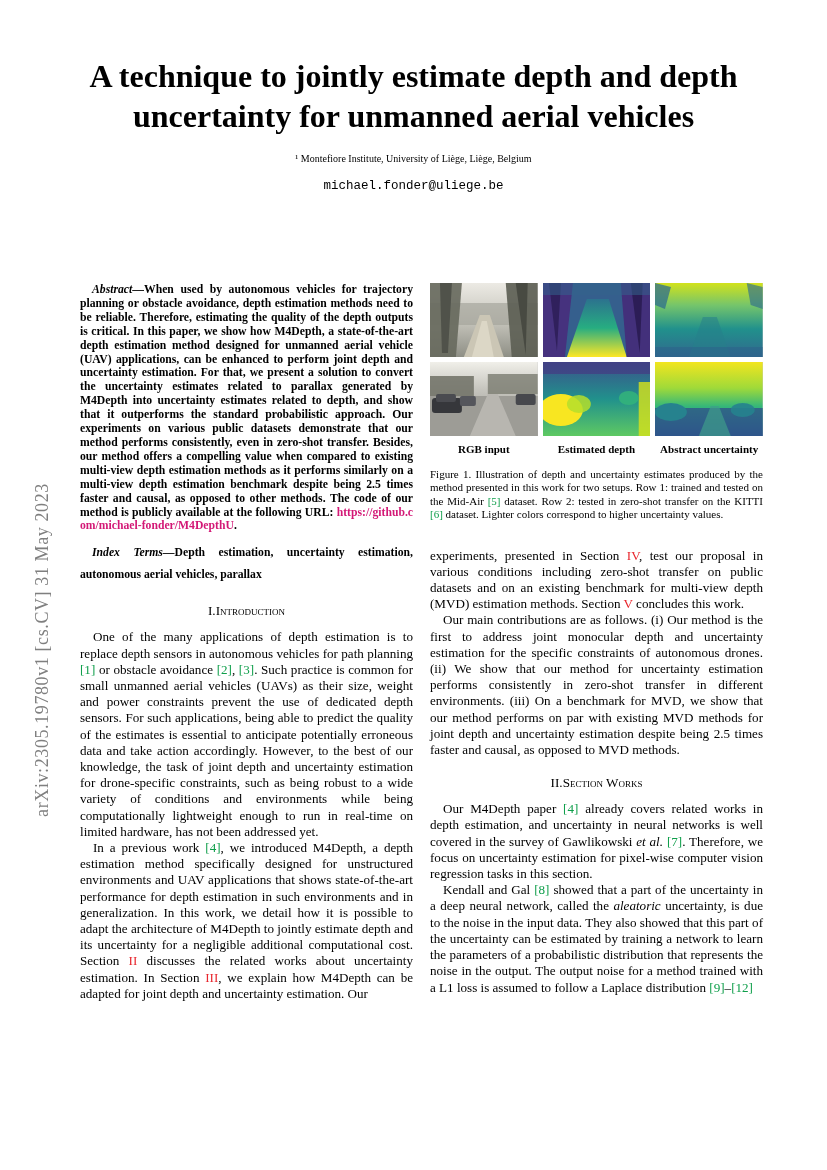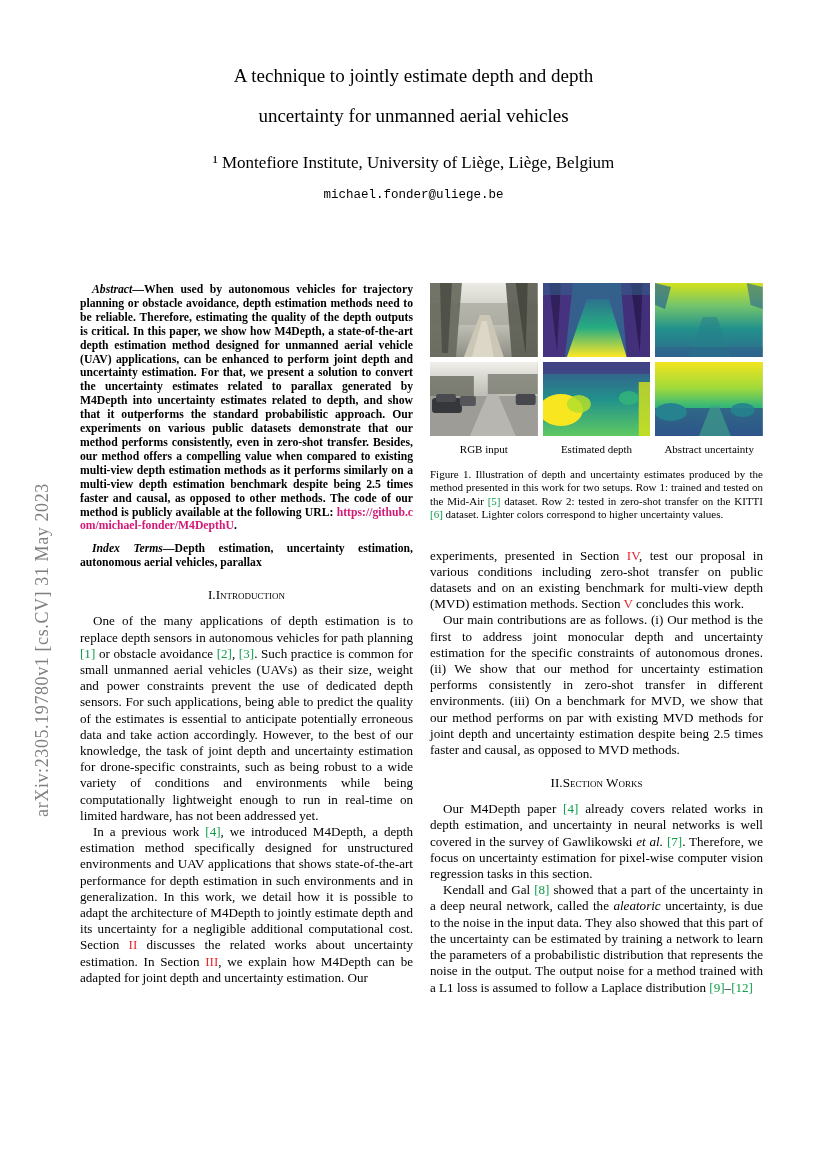--- a/index.html
+++ b/index.html
@@ -17,44 +17,44 @@
     position: absolute;
     left: 42px; top: 650px;
     transform: translate(-50%, -50%) rotate(-90deg);
     transform-origin: center;
     white-space: nowrap;
     font-size: 18px;
     letter-spacing: 0.6px;
     color: var(--watermark-gray, #7f7f7f);
   }
   .header { position: absolute; top: 56px; left: 0; width: 100%; text-align: center; }
-  .title { font-size: 19px; line-height: 40px; font-weight: 400; }
+  .title { font-size: 32px; line-height: 40px; font-weight: 700; }
   .authors { margin-top: 24px; font-size: 14.5px; }
-  .affiliation { margin-top: 17px; font-size: 17px; }
+  .affiliation { margin-top: 17px; font-size: 10px; }
   .email { margin-top: 15px; font-size: 12.5px; font-family: "Liberation Mono", "DejaVu Sans Mono", monospace; }
   .columns { position: absolute; top: 283px; left: 80px; width: 683px; display: flex; gap: 17px; }
   .col { width: 333px; }
   p { margin: 0; text-align: justify; }
   .body-text { font-size: 13.1px; line-height: 16.2px; }
   .abstract { font-size: 11.7px; line-height: 13.9px; font-weight: bold; text-indent: 12px; }
-  .index-terms { margin-top: 9px; font-size: 11.7px; line-height: 14px; font-weight: bold; text-indent: 12px; }
+  .index-terms { margin-top: 9px; font-size: 11.7px; line-height: 22px; font-weight: bold; text-indent: 12px; }
   .section-heading { text-align: center; font-size: 13.2px; font-weight: 400; margin: 17px 0 10px 0; }
   .section-heading .sc { font-variant: small-caps; margin-left: 0; }
   .indent { text-indent: 13px; }
   .seg-bi { font-style: italic; }
   .seg-i { font-style: italic; }
   .seg-cite { color: var(--cite-green, #0e9e4a); }
   .seg-ref { color: var(--link-red, #e8262d); }
   .seg-url { color: var(--url-magenta, #d31876); word-break: break-all; }
   .figure { margin-bottom: 26px; }
   .fig-grid { display: grid; grid-template-columns: repeat(3, 1fr); gap: 5px; }
   .fig-grid.second-row { margin-top: 5px; }
   .fig-cell { height: 74px; background: #ccc; overflow: hidden; }
   .fig-cell svg { display: block; width: 100%; height: 100%; }
-  .fig-labels { display: grid; grid-template-columns: repeat(3, 1fr); gap: 5px; margin-top: 7px; font-size: 11px; text-align: center; }
+  .fig-labels { display: grid; grid-template-columns: repeat(3, 1fr); gap: 5px; margin-top: 7px; font-size: 11px; text-align: center; font-weight: bold; }
   .fig-caption { margin-top: 13px; font-size: 11px; line-height: 13.4px; text-align: justify; }
 </style>
 </head>
 <body>
 
 <div class="page">
 
   <div class="arxiv-vert">arXiv:2305.19780v1  [cs.CV]  31 May 2023</div>
 
   <div class="header">

